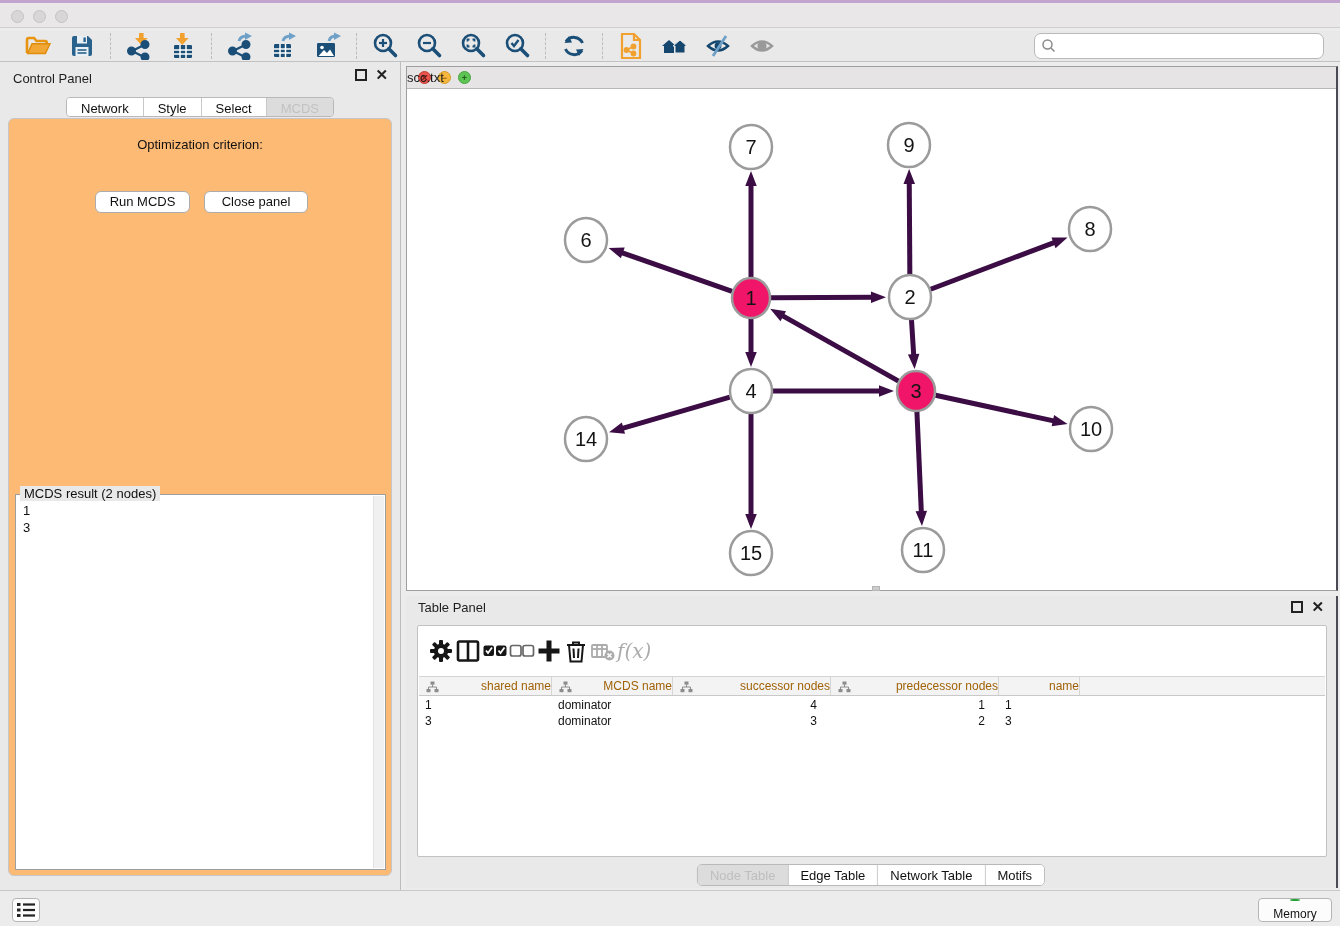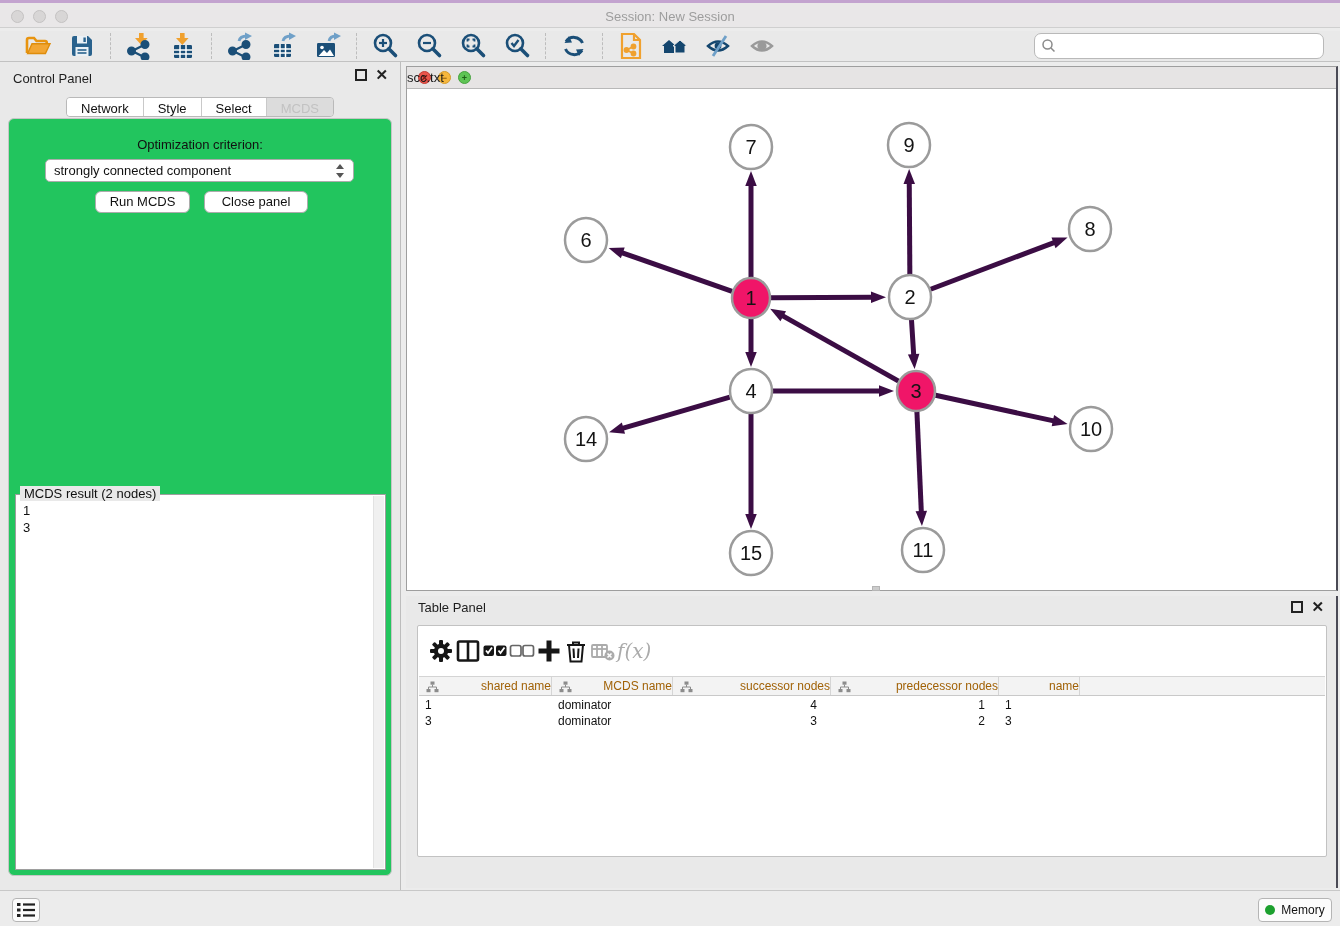--- a/index.html
+++ b/index.html
@@ -36,21 +36,21 @@
   .close-ic { font-size:15px; font-weight:bold; color:#222; line-height:12px; cursor:pointer; }
 
   .cp-tabs { position:absolute; top:35px; left:50%; transform:translateX(-50%);
     display:flex; border:1px solid #B9B9B9; border-radius:4px; overflow:hidden; height:20px; }
   .cp-tab { padding:2px 14px; font-size:13px; background:#FFFFFF; color:#111;
     border-right:1px solid #C9C9C9; line-height:17px; cursor:pointer; }
   .cp-tab:last-child { border-right:none;text-align:right; }
   .cp-tab.active { background:#DCDCDC; color:#C2C2C2; }
 
   .cp-body { position:absolute; left:8px; right:8px; top:56px; bottom:14px;
-    border:1px solid #C6C6C6; border-radius:6px; background:#22c55e; }
+    border:1px solid #C6C6C6; border-radius:6px; background:#fdba74; }
   .opt-label { position:absolute; top:18px; left:0; right:0; text-align:center; font-size:13px; color:#111; }
   .dropdown { position:absolute; top:40px; left:36px; right:37px; height:23px; background:#FFFFFF;
     border:1px solid #ACACAC; border-radius:5px; display:flex; align-items:center; padding:0 8px;
     font-size:13px; color:#111; cursor:pointer; }
   .dropdown .dd-arrows { margin-left:auto; }
   .btn { position:absolute; top:72px; height:22px; background:#FFFFFF; border:1px solid #ACACAC;
     border-radius:6px; font-size:13px; color:#111; text-align:center; line-height:20px; cursor:pointer; }
   .btn-run { left:86px; width:95px; }
   .btn-close { left:195px; width:104px; }
 
@@ -105,33 +105,32 @@
     border-right:1px solid #C9C9C9; line-height:17px; cursor:pointer; white-space:nowrap; }
   .tp-tab:last-child { border-right:none; }
   .tp-tab.active { background:#DCDCDC; color:#BEBEBE; }
 
   
   .statusbar { position:absolute; left:0; top:890px; width:1340px; height:36px; background:#ECECEC;
     border-top:1px solid #C8C8C8; }
   .sb-btn { position:absolute; top:7px; height:24px; background:#FCFCFC; border:1px solid #B5B5B5;
     border-radius:4px; display:flex; align-items:center; justify-content:center; cursor:pointer; }
   .sb-list { left:12px; width:28px; }
-  .sb-mem { right:8px; width:74px; gap:6px; font-size:12px; color:#111; }
+  .sb-mem { right:8px; width:74px; gap:6px; font-size:12px; color:#111;flex-direction:column; }
   .mem-dot { width:10px; height:10px; border-radius:50%; background:#1CA02E; }
 </style>
 </head>
 <body>
 
 <div id="app">
 
   <div class="titlebar">
     <div class="traffic t1"></div>
     <div class="traffic t2"></div>
     <div class="traffic t3"></div>
-    <div class="tb-title">Session: New Session</div>
   </div>
 
   <div class="toolbar">
     <div class="tgroup">
       <svg class="ticon" viewBox="0 0 28 28">
         <path d="M3 21 L3 8 Q3 6 5 6 L10 6 L12.5 9 L21 9 Q22.8 9 22.8 11 L22.8 12" fill="none" stroke="#E8940F" stroke-width="2.6"></path>
         <path d="M3.6 21.5 L8 11.8 L26 11.8 L21.4 21.5 Z" fill="#F2A633" stroke="#DE8D0C" stroke-width="1.4"></path>
       </svg>
       <svg class="ticon" viewBox="0 0 28 28">
         <path d="M4 6 Q4 4 6 4 L20 4 L24 8 L24 22 Q24 24 22 24 L6 24 Q4 24 4 22 Z" fill="#29628D"></path>
@@ -273,27 +272,20 @@
       <span class="close-ic">✕</span>
     </div>
     <div class="cp-tabs">
       <div class="cp-tab">Network</div>
       <div class="cp-tab">Style</div>
       <div class="cp-tab">Select</div>
       <div class="cp-tab active">MCDS</div>
     </div>
     <div class="cp-body">
       <div class="opt-label">Optimization criterion:</div>
-      <div class="dropdown">
-        <span>strongly connected component</span>
-        <svg class="dd-arrows" width="10" height="16" viewBox="0 0 10 16">
-          <path d="M5 1 L9 6 H1 Z" fill="#555"></path>
-            <path d="M5 15 L1 10 H9 Z" fill="#555"></path>
-        </svg>
-      </div>
       <div class="btn btn-run">Run MCDS</div>
       <div class="btn btn-close">Close panel</div>
 
       <div class="mcds-group">
         <div class="mcds-legend">MCDS result (2 nodes)</div>
         <div class="mcds-box">
           <div class="mcds-text"><span>1</span>
 <span>3</span></div>
           <div class="mcds-scroll"></div>
         </div>
@@ -531,20 +523,26 @@
           <div class="trow">
             <div class="tcell c0">3</div>
             <div class="tcell c1">dominator</div>
             <div class="tcell c2 right">3</div>
             <div class="tcell c3 right">2</div>
             <div class="tcell c4">3</div>
           </div>
         </div>
     </div>
 
+    <div class="tp-tabs">
+      <div class="tp-tab active">Node Table</div>
+      <div class="tp-tab">Edge Table</div>
+      <div class="tp-tab">Network Table</div>
+      <div class="tp-tab">Motifs</div>
+    </div>
   </div>
 
   <div class="statusbar">
     <div class="sb-btn sb-list">
       <svg width="20" height="18" viewBox="0 0 20 18">
         <g fill="#222">
           <rect x="1" y="2" width="3.5" height="3"></rect>
             <rect x="7" y="2.4" width="12" height="2.2"></rect>
           <rect x="1" y="7.5" width="3.5" height="3"></rect>
             <rect x="7" y="7.9" width="12" height="2.2"></rect>

